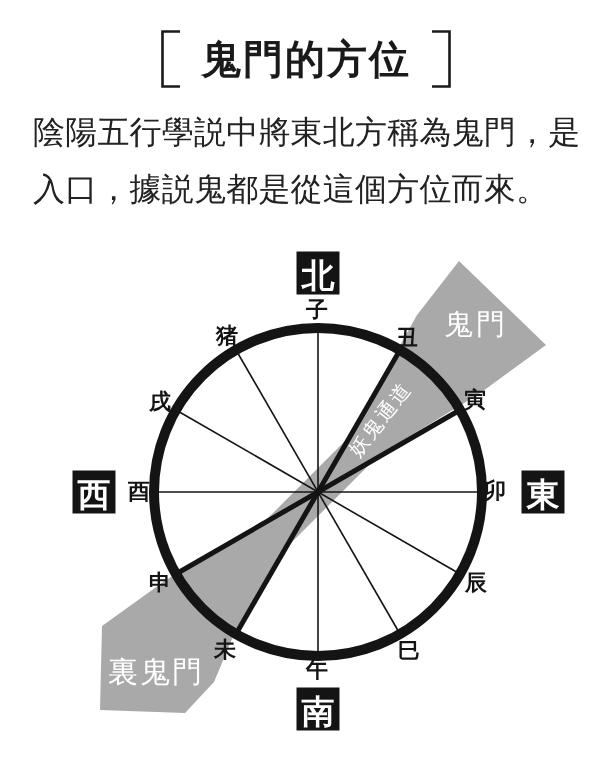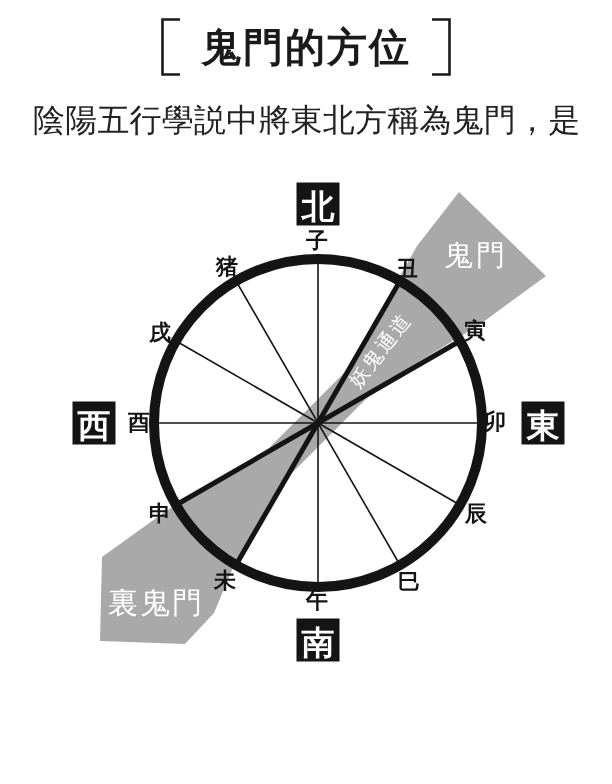--- a/index.html
+++ b/index.html
@@ -1,21 +1,21 @@
 <!DOCTYPE html>
 <html><head>
 <meta charset="utf-8">
 <style>
   html,body{margin:0;padding:0;}
   body{
     width:612px;height:784px;background:#ffffff;overflow:hidden;
     font-family:"DejaVu Sans",sans-serif;color:#1e1e1e;
   }
   .title-row{
-    padding-top:16px;display:flex;justify-content:center;align-items:center;height:62px;
+    padding-top:28px;display:flex;justify-content:center;align-items:center;height:62px;
   }
   .title-text{
     font-size:40px;font-weight:bold;letter-spacing:2px;color:#1a1a1a;margin:0 20px;line-height:1;
   }
   .bracket{display:block;}
   .intro{margin:20px 32px 0 33px;}
   .intro-line{
     font-size:32px;line-height:44px;letter-spacing:0.2px;white-space:nowrap;color:#222222;margin-top:13px;
   }
   svg.diagram{display:block;margin-top:26px;}
@@ -31,20 +31,21 @@
     <path d="M19,1.5 H1.5 V56.5 H19" fill="none" stroke="#1a1a1a" stroke-width="2.6"></path>
   </svg>
   <h1 class="title-text">鬼門的方位</h1>
   <svg class="bracket" width="20" height="58" viewBox="0 0 20 58">
     <path d="M1,1.5 H18.5 V56.5 H1" fill="none" stroke="#1a1a1a" stroke-width="2.6"></path>
   </svg>
 </div>
 
 <div class="intro">
   <div class="intro-line">陰陽五行學説中將東北方稱為鬼門，是</div>
+  <div class="intro-line">入口，據説鬼都是從這個方位而來。</div>
 </div>
 
 <svg class="diagram" width="612" height="514" viewBox="0 0 612 514">
 
   <g>
     <polygon points="318,255 417,78 459,24 546,108 479,157" fill="#a9a9a9"></polygon>
     <polygon points="318,255 166,343 102,389 100,473 185,476 214,445 232,402" fill="#a9a9a9"></polygon>
     <polygon points="375,174 399,198 237,360 213,336" fill="#a9a9a9"></polygon>
   </g>
 

